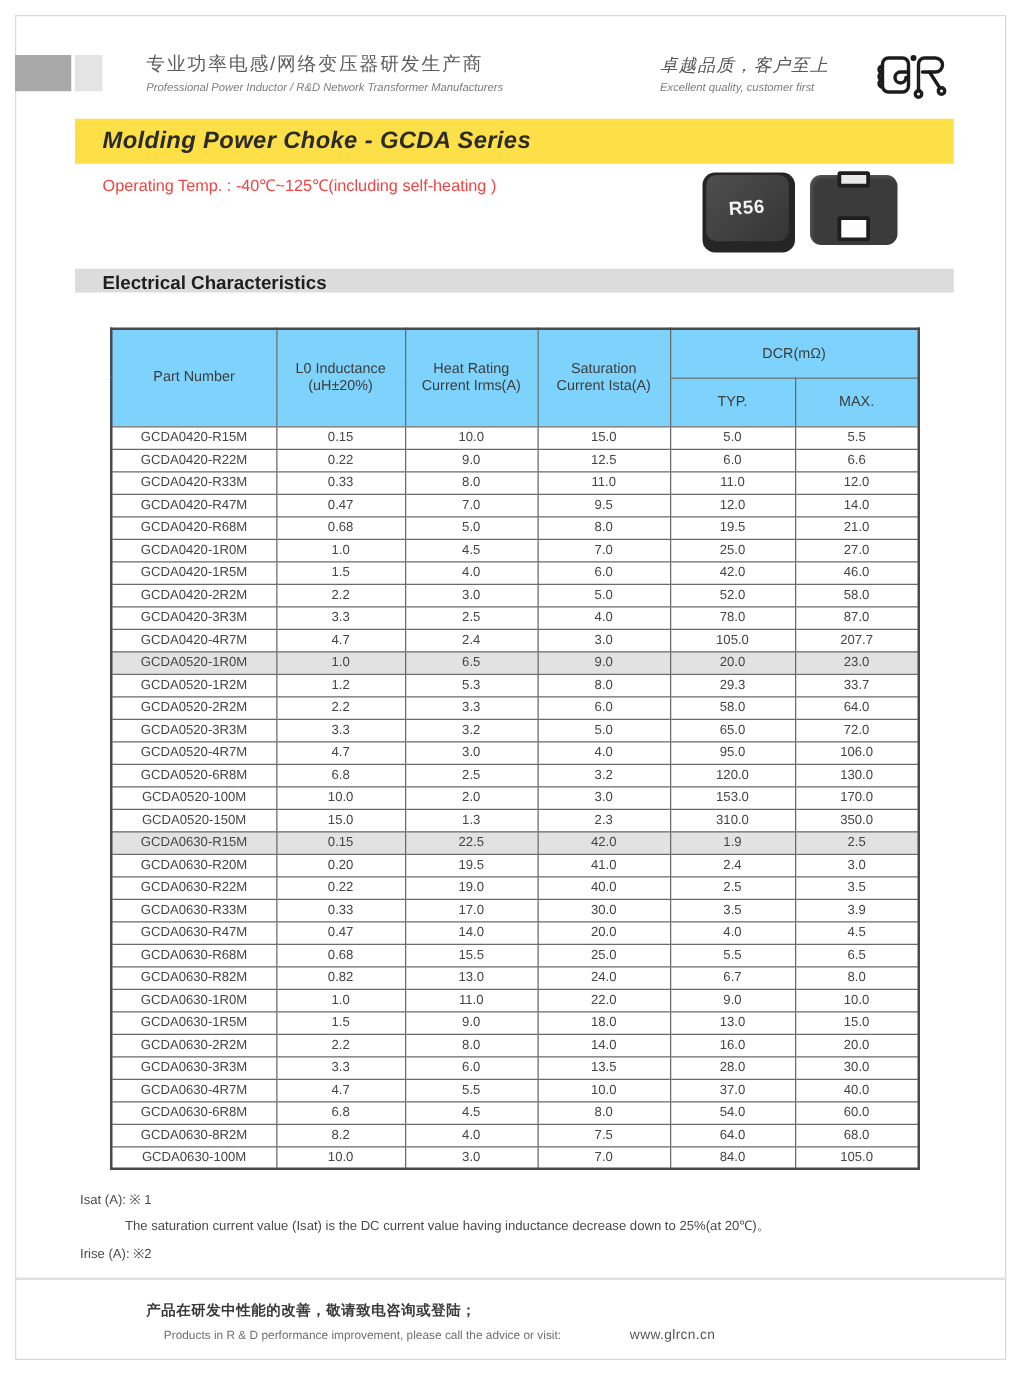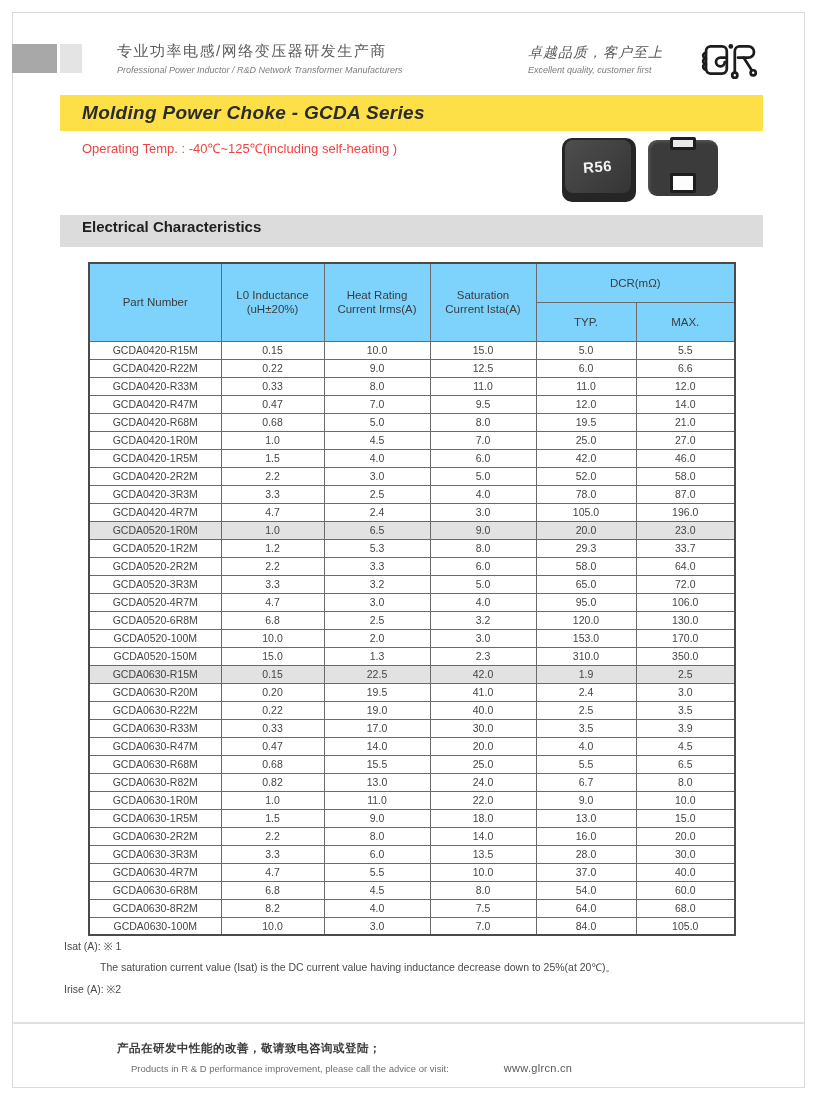--- a/index.html
+++ b/index.html
@@ -18,21 +18,21 @@
   .quality { position:absolute; left:528px; top:44px; }
   .quality-cn { font-size:14px; font-style:italic; color:#565656; letter-spacing:1px; }
   .quality-en { font-size:9px; font-style:italic; color:#7c7c7c; margin-top:3px; }
   .logo { position:absolute; left:698px; top:38px; }
 
   
   .title-bar { position:absolute; left:60px; top:95px; width:703px; height:36px; background:#fde047;
                font-size:19px; font-weight:bold; font-style:italic; color:#2b2b2b;
                line-height:36px; padding-left:22px; letter-spacing:0.3px; }
   .op-temp { position:absolute; left:82px; top:139px; font-size:13px; color:#ef4444;text-align:right; }
-  .section-bar { position:absolute; left:60px; top:215px; width:703px; height:32px; background:#dcdcdc;
+  .section-bar { position:absolute; left:60px; top:215px; width:703px; height:19px; background:#dcdcdc;
                  font-size:15px; font-weight:bold; color:#1f1f1f; line-height:24px; padding-left:22px; }
 
   
   .photos { position:absolute; left:562px; top:138px; display:flex; gap:12px; align-items:flex-start; }
   .ind1 { width:74px; height:64px; background:#252525; border-radius:10px; position:relative; }
   .ind1 .face { position:absolute; left:3px; right:5px; top:2px; bottom:9px;
                 background:linear-gradient(135deg,#4e4e4e,#353535); border-radius:8px;
                 display:flex; align-items:center; justify-content:center; }
   .r56 { color:#f2f2f2; font-weight:bold; font-size:15px; transform:rotate(-4deg); letter-spacing:0.5px; }
   .ind2 { width:70px; height:56px; background:#3b3b3b; border-radius:9px; position:relative; margin-top:2px;
@@ -48,21 +48,21 @@
   .spec th, .spec td { border:1px solid #6a6a6a; text-align:center; vertical-align:middle; }
   .spec thead th { font-weight:normal; font-size:11.5px; color:#3c3c3c; height:39px; background:#7dd3fc; }
   .spec thead th .l2 { margin-top:2px; }
   .spec tbody td { font-size:10.5px; color:#454545; height:18px; padding:0; }
   .spec tbody tr.hl td { background:#e2e2e2; }
 
   
   .notes { position:absolute; left:64px; top:936px; width:700px; font-size:10.5px; color:#4a4a4a; }
   .notes .ln { margin-top:7px; }
   .notes .ind { margin-left:36px; }
-  .notes .first { margin-top:3px; }
+  .notes .first { margin-top:16px; }
 
   
   .footer { position:absolute; left:117px; top:1041px; }
   .f-cn { font-size:11.5px; font-weight:bold; color:#3a3a3a; letter-spacing:0.5px; }
   .f-row { display:flex; align-items:baseline; margin-top:6px;padding-left:14px; }
   .f-en { font-size:9.5px; color:#6f6f6f; }
   .f-url { font-size:11px; color:#565656; margin-left:55px; letter-spacing:0.3px; }
 </style>
 </head>
 <body>
@@ -220,21 +220,21 @@
         <td>4.0</td>
         <td>78.0</td>
         <td>87.0</td>
       </tr>
       <tr>
         <td>GCDA0420-4R7M</td>
         <td>4.7</td>
         <td>2.4</td>
         <td>3.0</td>
         <td>105.0</td>
-        <td>196.0</td>
+        <td>207.7</td>
       </tr>
       <tr class="hl">
         <td>GCDA0520-1R0M</td>
         <td>1.0</td>
         <td>6.5</td>
         <td>9.0</td>
         <td>20.0</td>
         <td>23.0</td>
       </tr>
       <tr>

